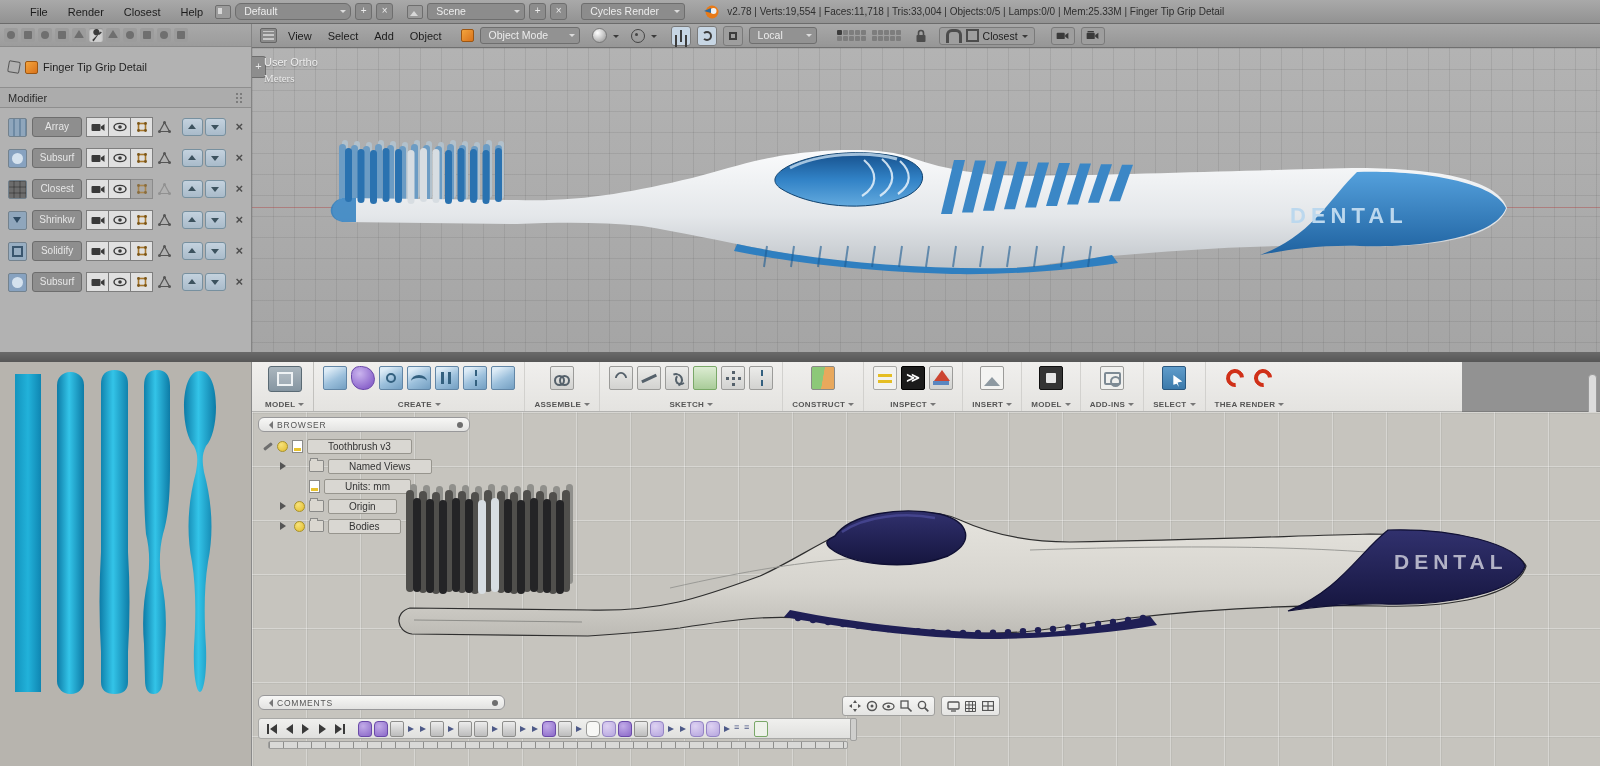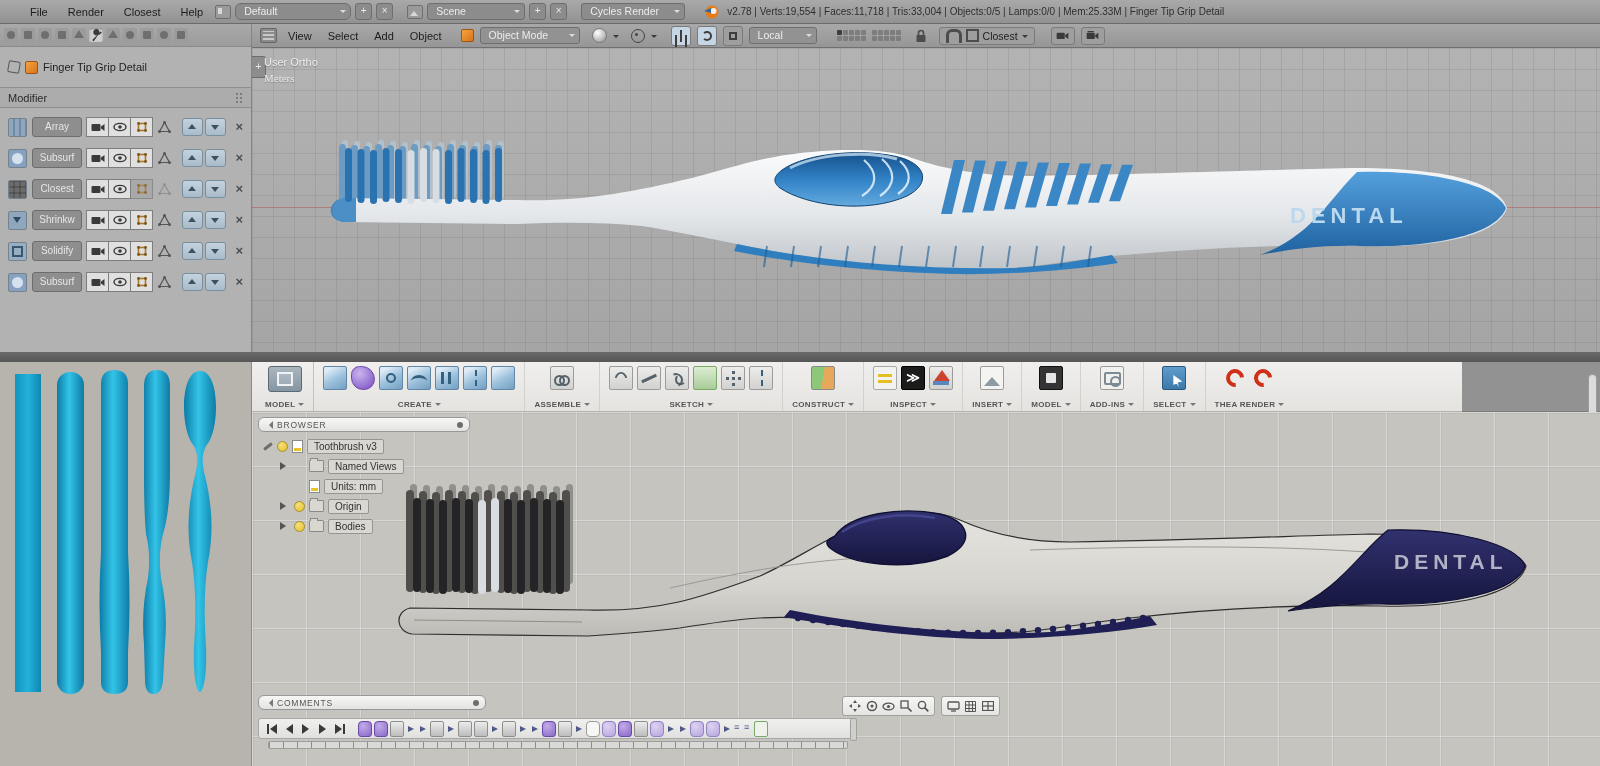--- a/index.html
+++ b/index.html
@@ -175,36 +175,36 @@
        #c6c4be;
      background-size:54px 54px,54px 54px,54px 54px,54px 54px,100% 100%;
      background-position:0 0,0 0,1px 1px,1px 1px,0 0;}
   .fpanel-bar{position:absolute;height:15px;background:linear-gradient(#f7f7f6,#e3e3e1);border:1px solid #98989a;
               border-radius:6px;display:flex;align-items:center;justify-content:space-between;
               padding:0 6px;font-size:8.5px;letter-spacing:.8px;color:#555;box-sizing:border-box;}
   .fpanel-bar .tri{border:4px solid transparent;border-right-color:#777;margin-right:4px;}
   .fpanel-bar .dot{width:6px;height:6px;background:#6e6e6e;border-radius:50%;}
   .bar-left{display:flex;align-items:center;}
   #browser-bar{left:6px;top:5px;width:212px;}
-  #comments-bar{left:6px;top:283px;width:228px;}
+  #comments-bar{left:6px;top:283px;width:247px;}
   #btree{left:10px;top:24px;width:230px;font-size:10px;color:#333;}
   .trow{display:flex;align-items:center;gap:4px;height:20px;}
   .trow .ind{width:14px;flex:none;}
   .tarr{width:0;height:0;border:4px solid transparent;border-left:6px solid #555;flex:none;}
   .tarr.arr-off{visibility:hidden;}
   .bulb{width:9px;height:9px;background:radial-gradient(circle at 35% 30%,#f6e27a,#e2bc2e);border:1px solid #a8922a;border-radius:50%;flex:none;}
   .bulb.bulb-off{visibility:hidden;}
   .tico{flex:none;position:relative;}
   .tico.ic-folder{width:13px;height:10px;background:#dad7d0;border:1px solid #8a8a88;border-radius:1px;}
   .tico.ic-folder::before{content:"";position:absolute;left:0;top:-3px;width:6px;height:2px;background:#dad7d0;border:1px solid #8a8a88;border-bottom:none;}
   .tico.ic-doc{width:9px;height:11px;background:#fff;border:1px solid #8a8a88;}
   .tico.ic-doc::after{content:"";position:absolute;left:1px;bottom:1px;right:1px;height:3px;background:#e8c32e;}
   .pencil{width:11px;height:11px;position:relative;flex:none;}
   .pencil::after{content:"";position:absolute;left:1px;top:4px;width:10px;height:3px;background:#6e6e6e;transform:rotate(-38deg);border-radius:1px;}
-  .tpill{background:#d9d7d2;border:1px solid #97958e;border-radius:2px;padding:1px 6px;white-space:nowrap;}
+  .tpill{background:#d9d7d2;border:1px solid #97958e;border-radius:2px;padding:1px 20px;white-space:nowrap;}
   
   #navbar{left:590px;top:284px;display:flex;gap:6px;}
   .navgrp{background:linear-gradient(#f6f6f5,#e4e4e2);border:1px solid #a0a09e;border-radius:3px;
           display:flex;align-items:center;gap:2px;padding:1px 4px;height:16px;}
   .nv{width:15px;height:13px;display:flex;align-items:center;justify-content:center;}
   
   #timeline{left:6px;top:306px;width:596px;height:21px;background:linear-gradient(#f0f0ee,#e0e0de);
             border:1px solid #a8a8a6;border-radius:3px;display:flex;align-items:center;gap:3px;padding:0 6px;box-sizing:border-box;}
   .pb{width:14px;height:14px;display:flex;align-items:center;justify-content:center;}
   #tl-icons{display:flex;align-items:center;gap:2px;margin-left:8px;}

